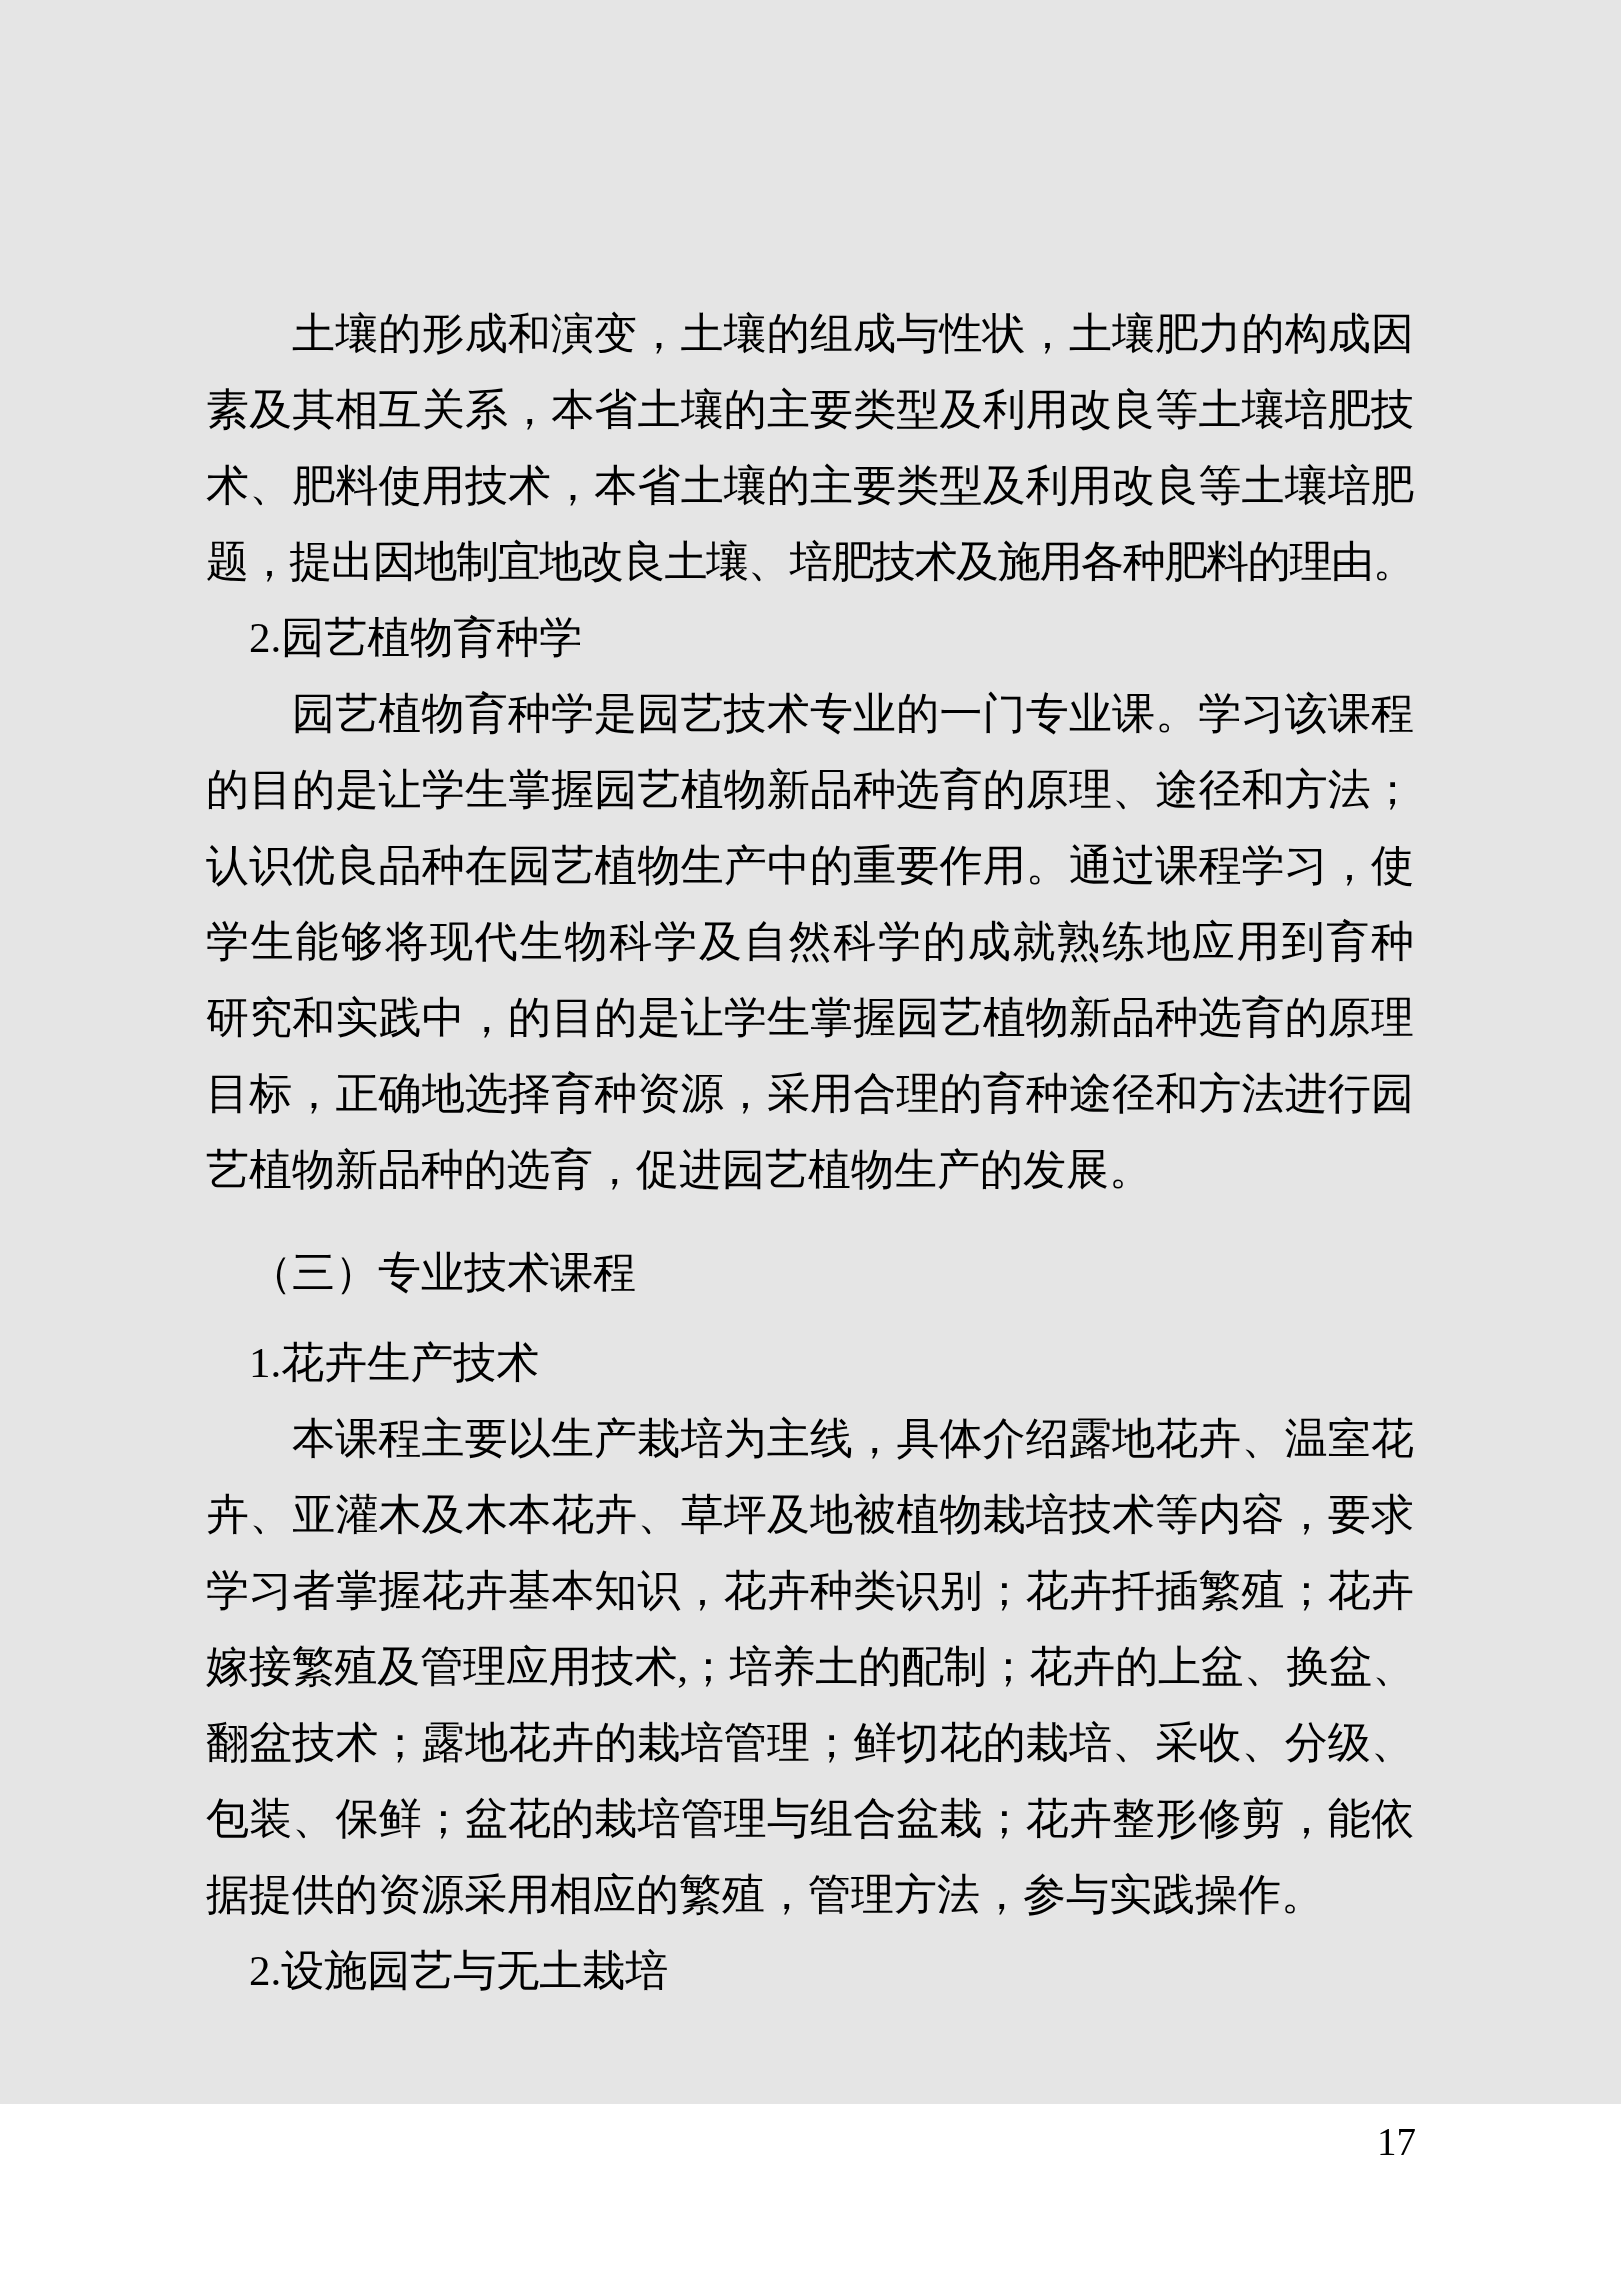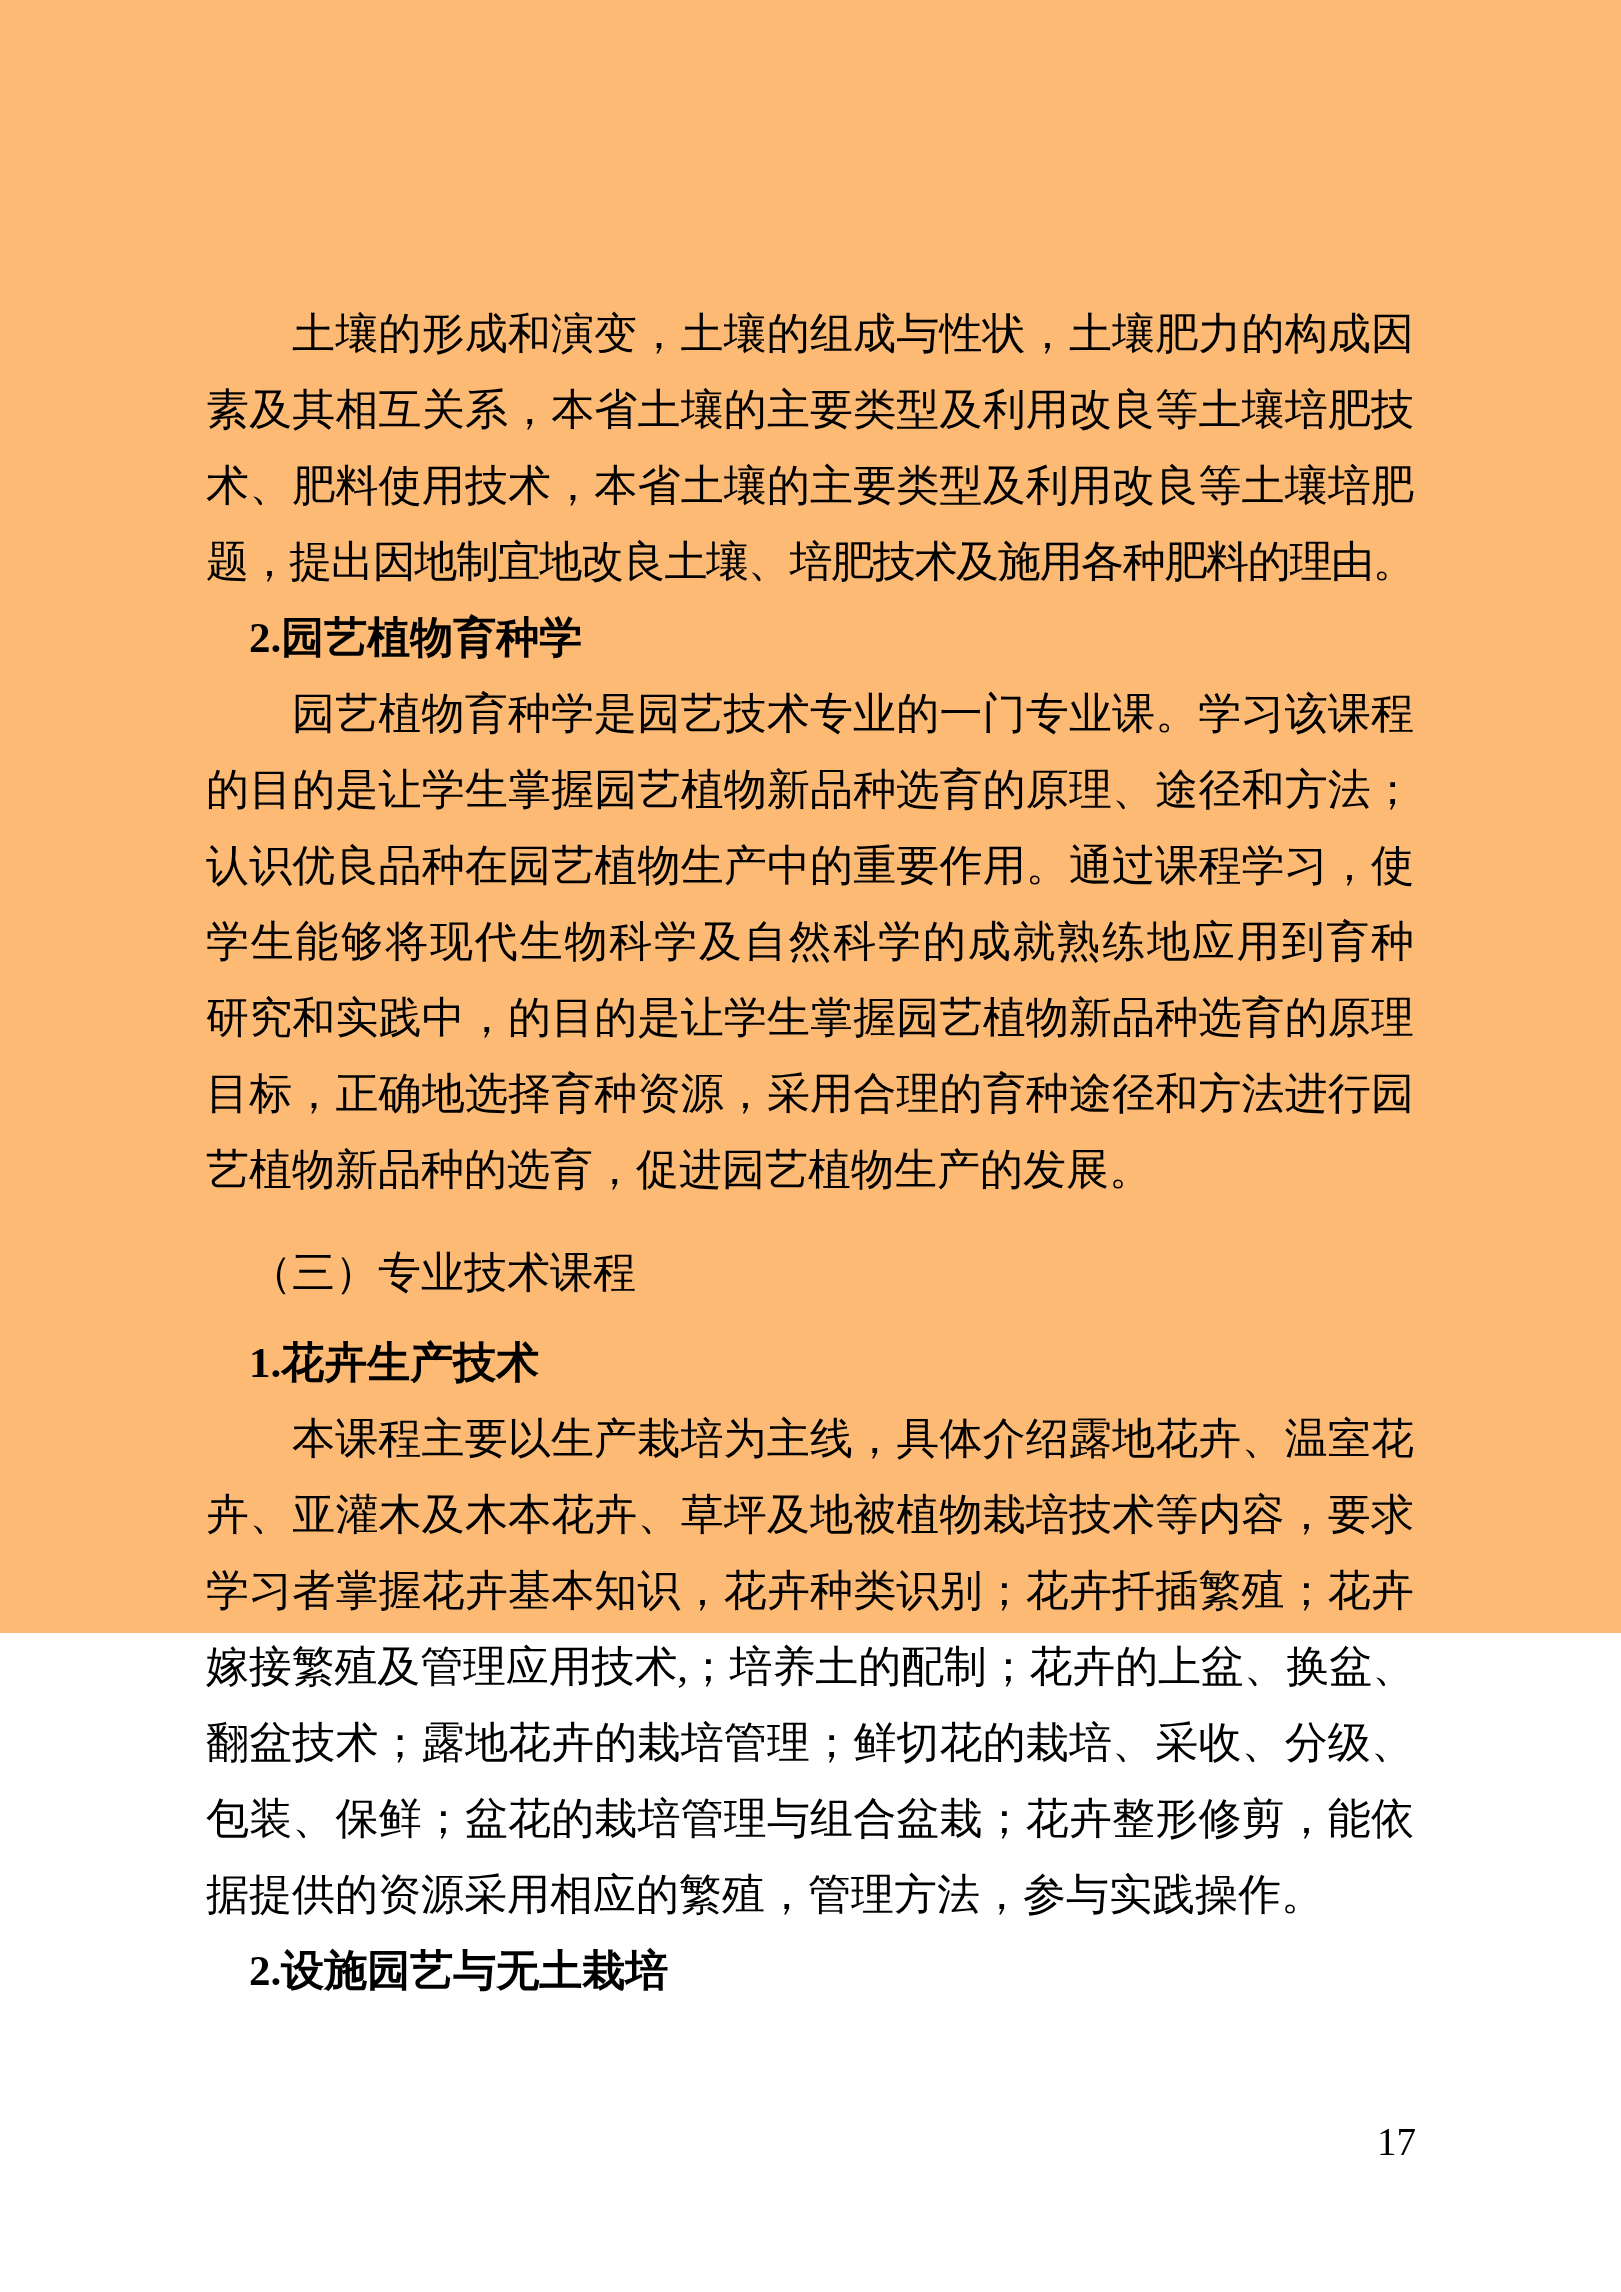--- a/index.html
+++ b/index.html
@@ -11,22 +11,22 @@
     width: 1621px;
     height: 2293px;
     position: relative;
     font-family: "Liberation Serif", "DejaVu Serif", serif;
     color: #000000;
     overflow: hidden;
   }
   .sheet {
     position: absolute;
     left: 0; top: 0;
-    width: 1621px; height: 1633px;
-    background: #fdba74;
+    width: 1621px; height: 2104px;
+    background: #e5e5e5;
   }
   .textblock {
     position: absolute;
     left: 206px;
     top: 296px;
     width: 1208px;
     font-size: 43px;
     line-height: 76px;
   }
   .para { margin: 0; }
@@ -43,21 +43,21 @@
   }
   .last { text-align: left; }
   .indent { text-indent: 86px; }
   .squeeze { letter-spacing: -1.8px; }
   .squeeze-sm { letter-spacing: -1.2px; }
   .hd {
     margin: 0;
     font-size: 43px;
     line-height: 76px;
     height: 76px;
-    font-weight: bold;
+    font-weight: normal;
     text-indent: 43px;
     white-space: nowrap;
     overflow: hidden;
   }
   .hd.sub { font-weight: normal; }
   .gap-lg { margin-top: 27.4px; }
   .gap-sm { margin-top: 13.7px; }
   .pageno {
     position: absolute;
     top: 2123px;

